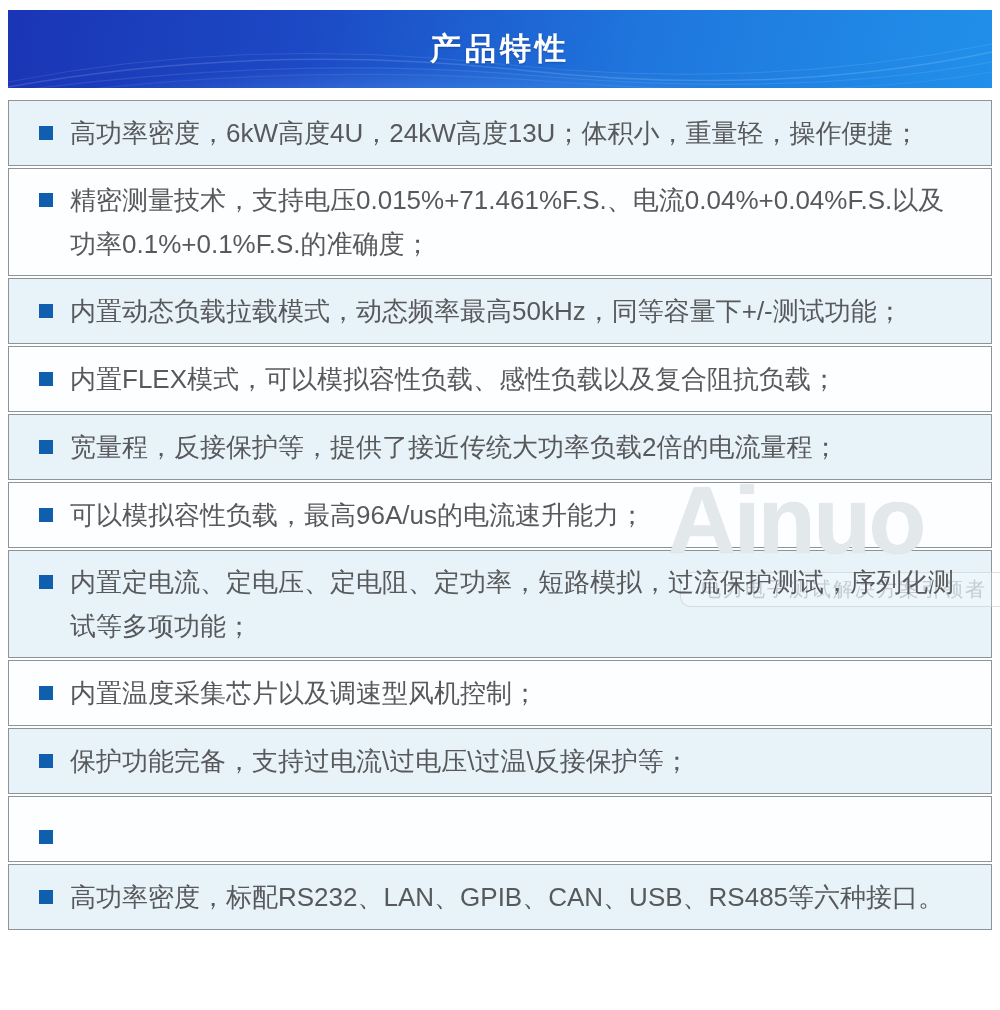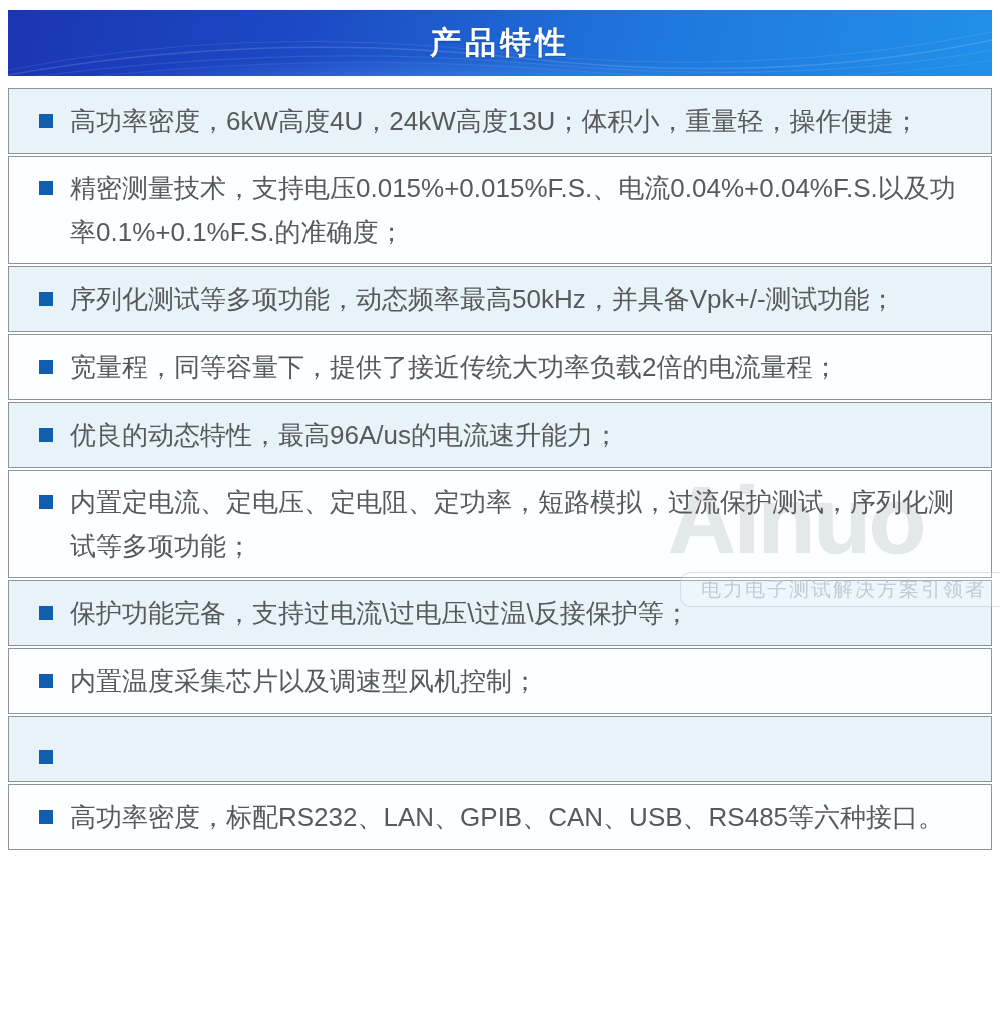--- a/index.html
+++ b/index.html
@@ -8,21 +8,21 @@
     font-family: "Liberation Sans", "DejaVu Sans", sans-serif;
     background: #ffffff;
   }
   body { height: 1010px; overflow: hidden; position: relative; }
 
   .page { padding: 10px 8px 8px 8px; position: relative; }
 
   
   .banner {
     position: relative;
-    height: 66px;
+    height: 78px;
     background: linear-gradient(100deg, #1a35b5 0%, #1c49c5 30%, #1f77dd 65%, #2190ea 100%);
     overflow: hidden;
     margin-bottom: 12px;
   }
   .banner .glow {
     position: absolute; inset: 0;
     background: radial-gradient(ellipse 60% 90% at 42% 130%, rgba(120,185,255,0.45), rgba(120,185,255,0) 65%);
     pointer-events: none;
   }
   .banner svg.waves { position: absolute; left: 0; bottom: -4px; width: 100%; height: 60px; }
@@ -124,64 +124,70 @@
     <div class="row">
       <div class="row-inner">
         <span class="bullet"></span>
         <p class="feature-text">高功率密度，6kW高度4U，24kW高度13U；体积小，重量轻，操作便捷；</p>
       </div>
     </div>
 
     <div class="row">
       <div class="row-inner">
         <span class="bullet"></span>
-        <p class="feature-text">精密测量技术，支持电压0.015%+0.015%F.S.、电流0.04%+0.04%F.S.以及功率0.1%+0.1%F.S.的准确度；</p>
-      </div>
-    </div>
-
-    <div class="row">
-      <div class="row-inner">
-        <span class="bullet"></span>
-        <p class="feature-text">序列化测试等多项功能，动态频率最高50kHz，并具备Vpk+/-测试功能；</p>
-      </div>
-    </div>
-
-
-    <div class="row">
-      <div class="row-inner">
-        <span class="bullet"></span>
-        <p class="feature-text">宽量程，同等容量下，提供了接近传统大功率负载2倍的电流量程；</p>
-      </div>
-    </div>
-
-    <div class="row">
-      <div class="row-inner">
-        <span class="bullet"></span>
-        <p class="feature-text">优良的动态特性，最高96A/us的电流速升能力；</p>
+        <p class="feature-text">精密测量技术，支持电压0.015%+71.461%F.S.、电流0.04%+0.04%F.S.以及功率0.1%+0.1%F.S.的准确度；</p>
+      </div>
+    </div>
+
+    <div class="row">
+      <div class="row-inner">
+        <span class="bullet"></span>
+        <p class="feature-text">内置动态负载拉载模式，动态频率最高50kHz，同等容量下+/-测试功能；</p>
+      </div>
+    </div>
+
+    <div class="row">
+      <div class="row-inner">
+        <span class="bullet"></span>
+        <p class="feature-text">内置FLEX模式，可以模拟容性负载、感性负载以及复合阻抗负载；</p>
+      </div>
+    </div>
+
+    <div class="row">
+      <div class="row-inner">
+        <span class="bullet"></span>
+        <p class="feature-text">宽量程，反接保护等，提供了接近传统大功率负载2倍的电流量程；</p>
+      </div>
+    </div>
+
+    <div class="row">
+      <div class="row-inner">
+        <span class="bullet"></span>
+        <p class="feature-text">可以模拟容性负载，最高96A/us的电流速升能力；</p>
       </div>
     </div>
 
     <div class="row">
       <div class="row-inner">
         <span class="bullet"></span>
         <p class="feature-text">内置定电流、定电压、定电阻、定功率，短路模拟，过流保护测试，序列化测试等多项功能；</p>
       </div>
     </div>
 
     <div class="row">
       <div class="row-inner">
         <span class="bullet"></span>
+        <p class="feature-text">内置温度采集芯片以及调速型风机控制；</p>
+      </div>
+    </div>
+
+    <div class="row">
+      <div class="row-inner">
+        <span class="bullet"></span>
         <p class="feature-text">保护功能完备，支持过电流\过电压\过温\反接保护等；</p>
-      </div>
-    </div>
-
-    <div class="row">
-      <div class="row-inner">
-        <span class="bullet"></span>
-        <p class="feature-text">内置温度采集芯片以及调速型风机控制；</p>
       </div>
     </div>
 
 
     <div class="row">
       <div class="row-inner">
         <span class="bullet"></span>
       </div>
     </div>
 

